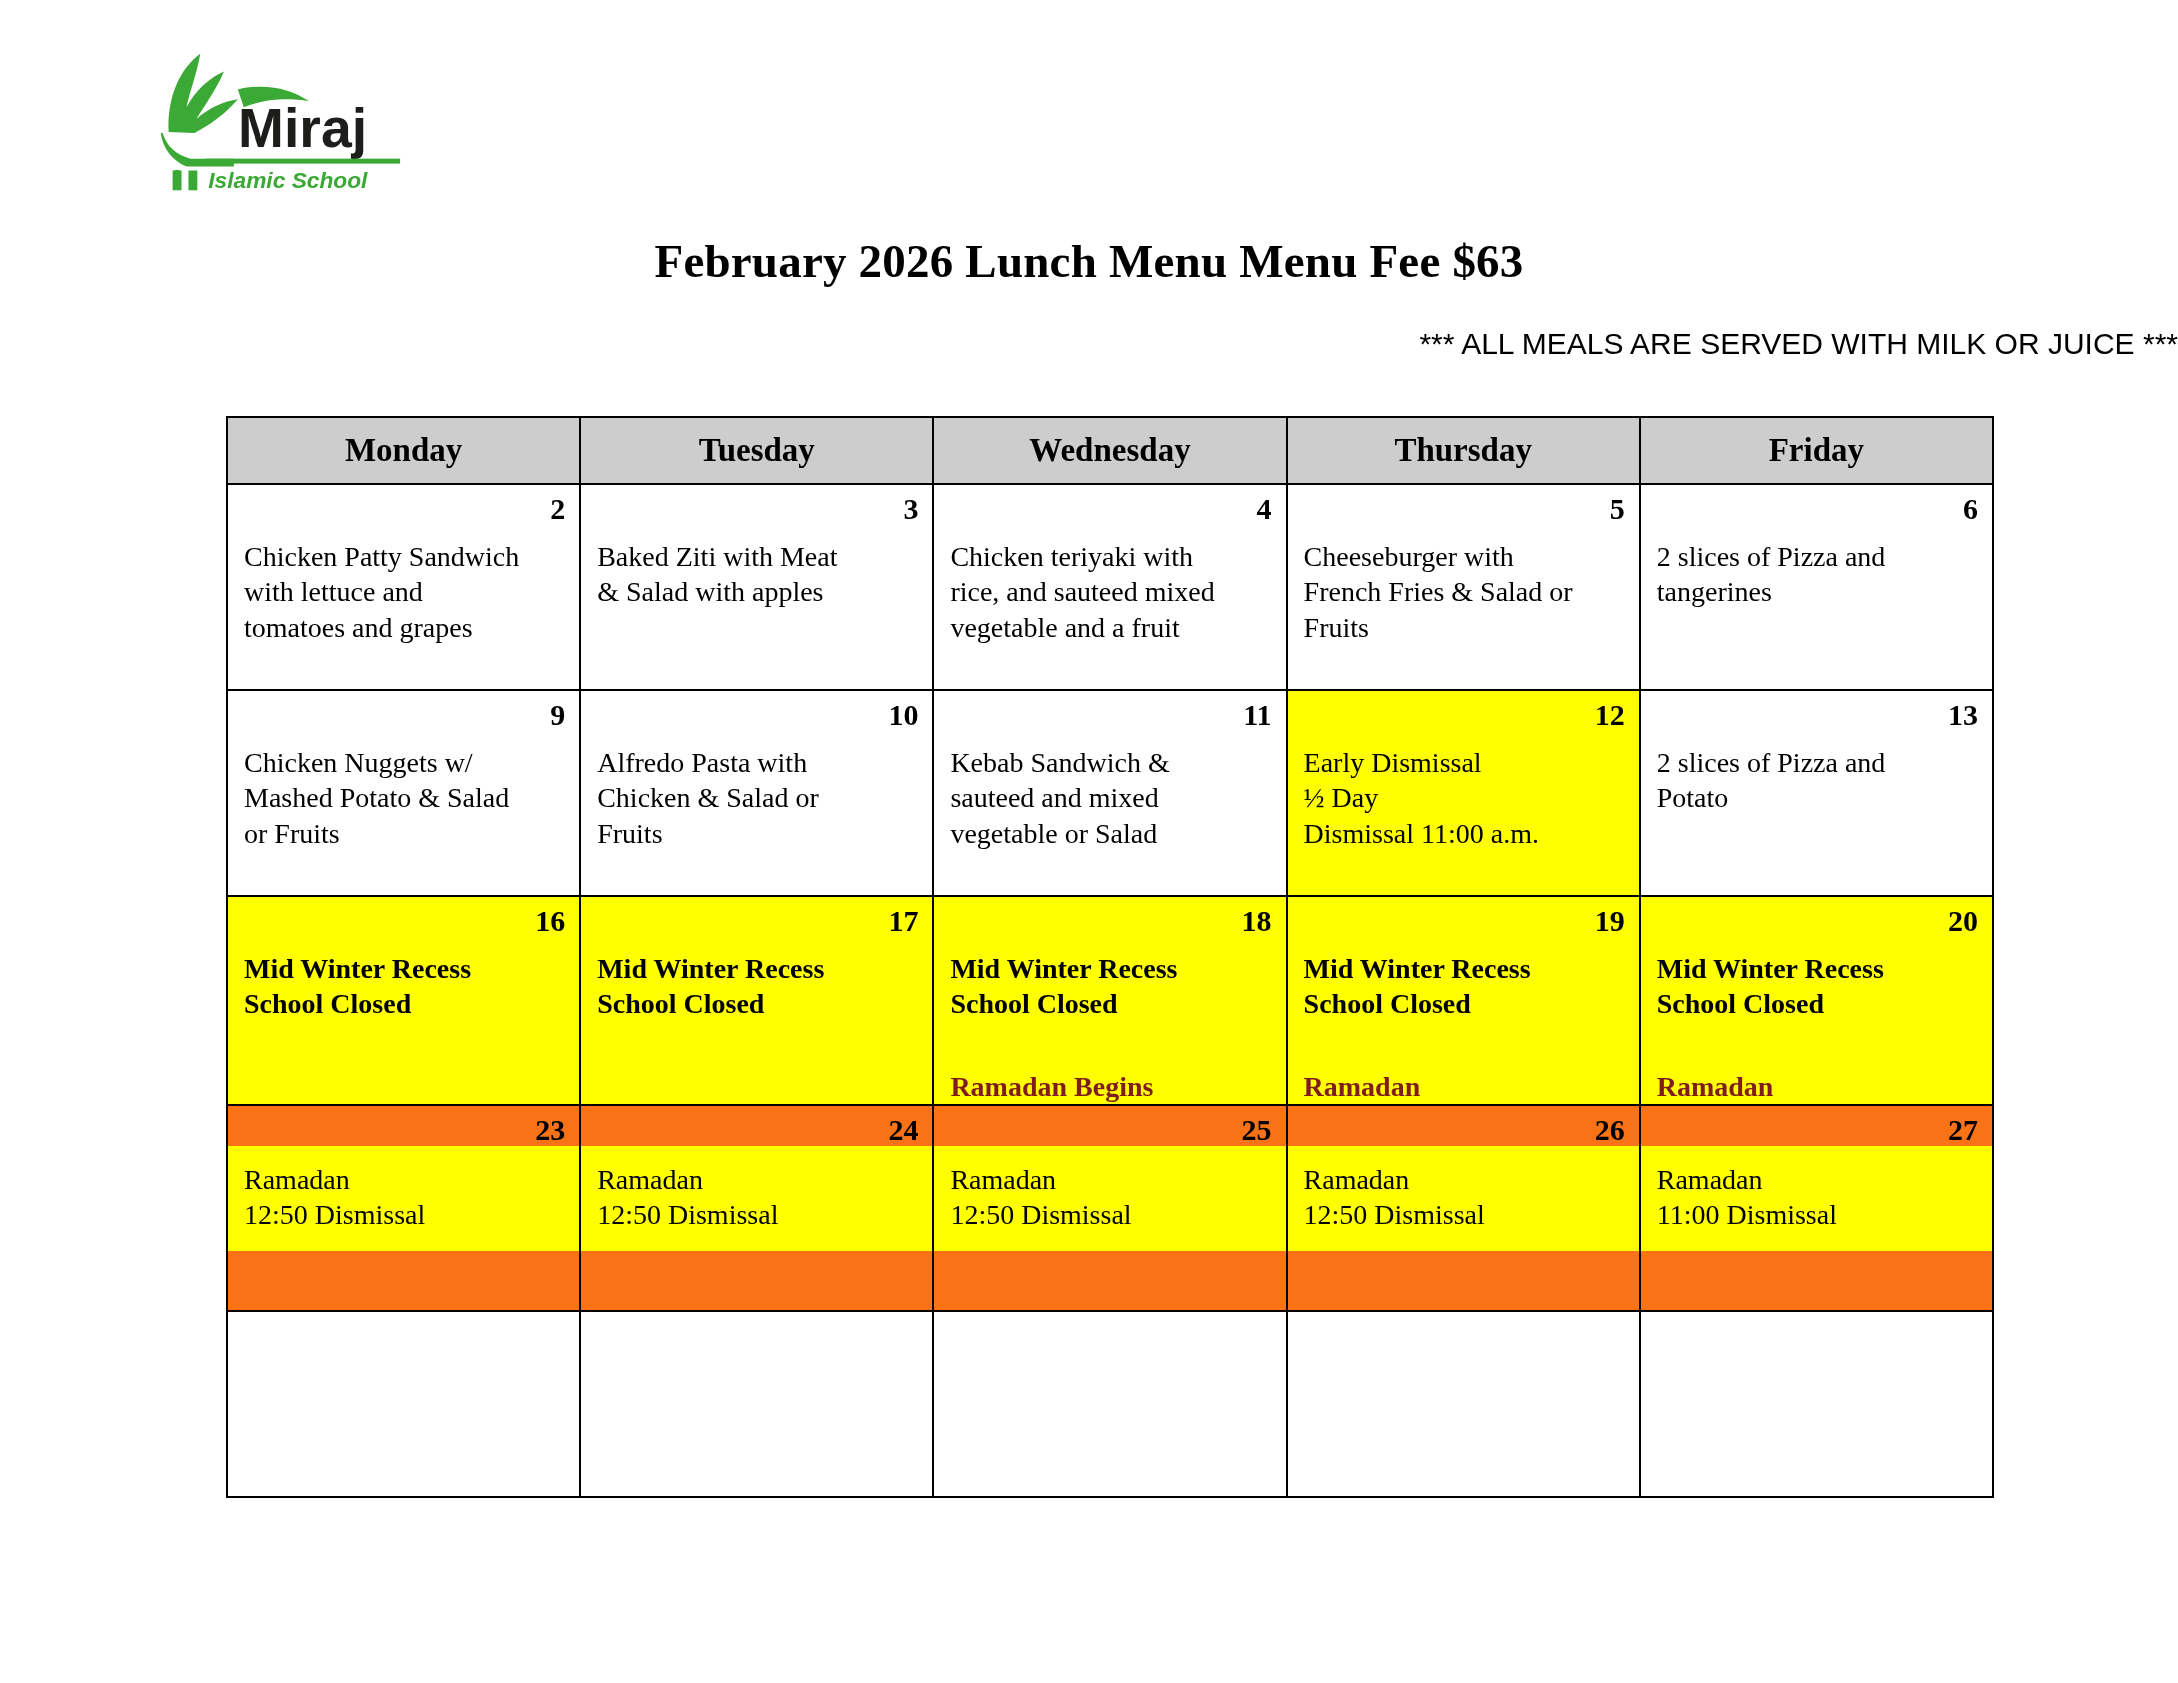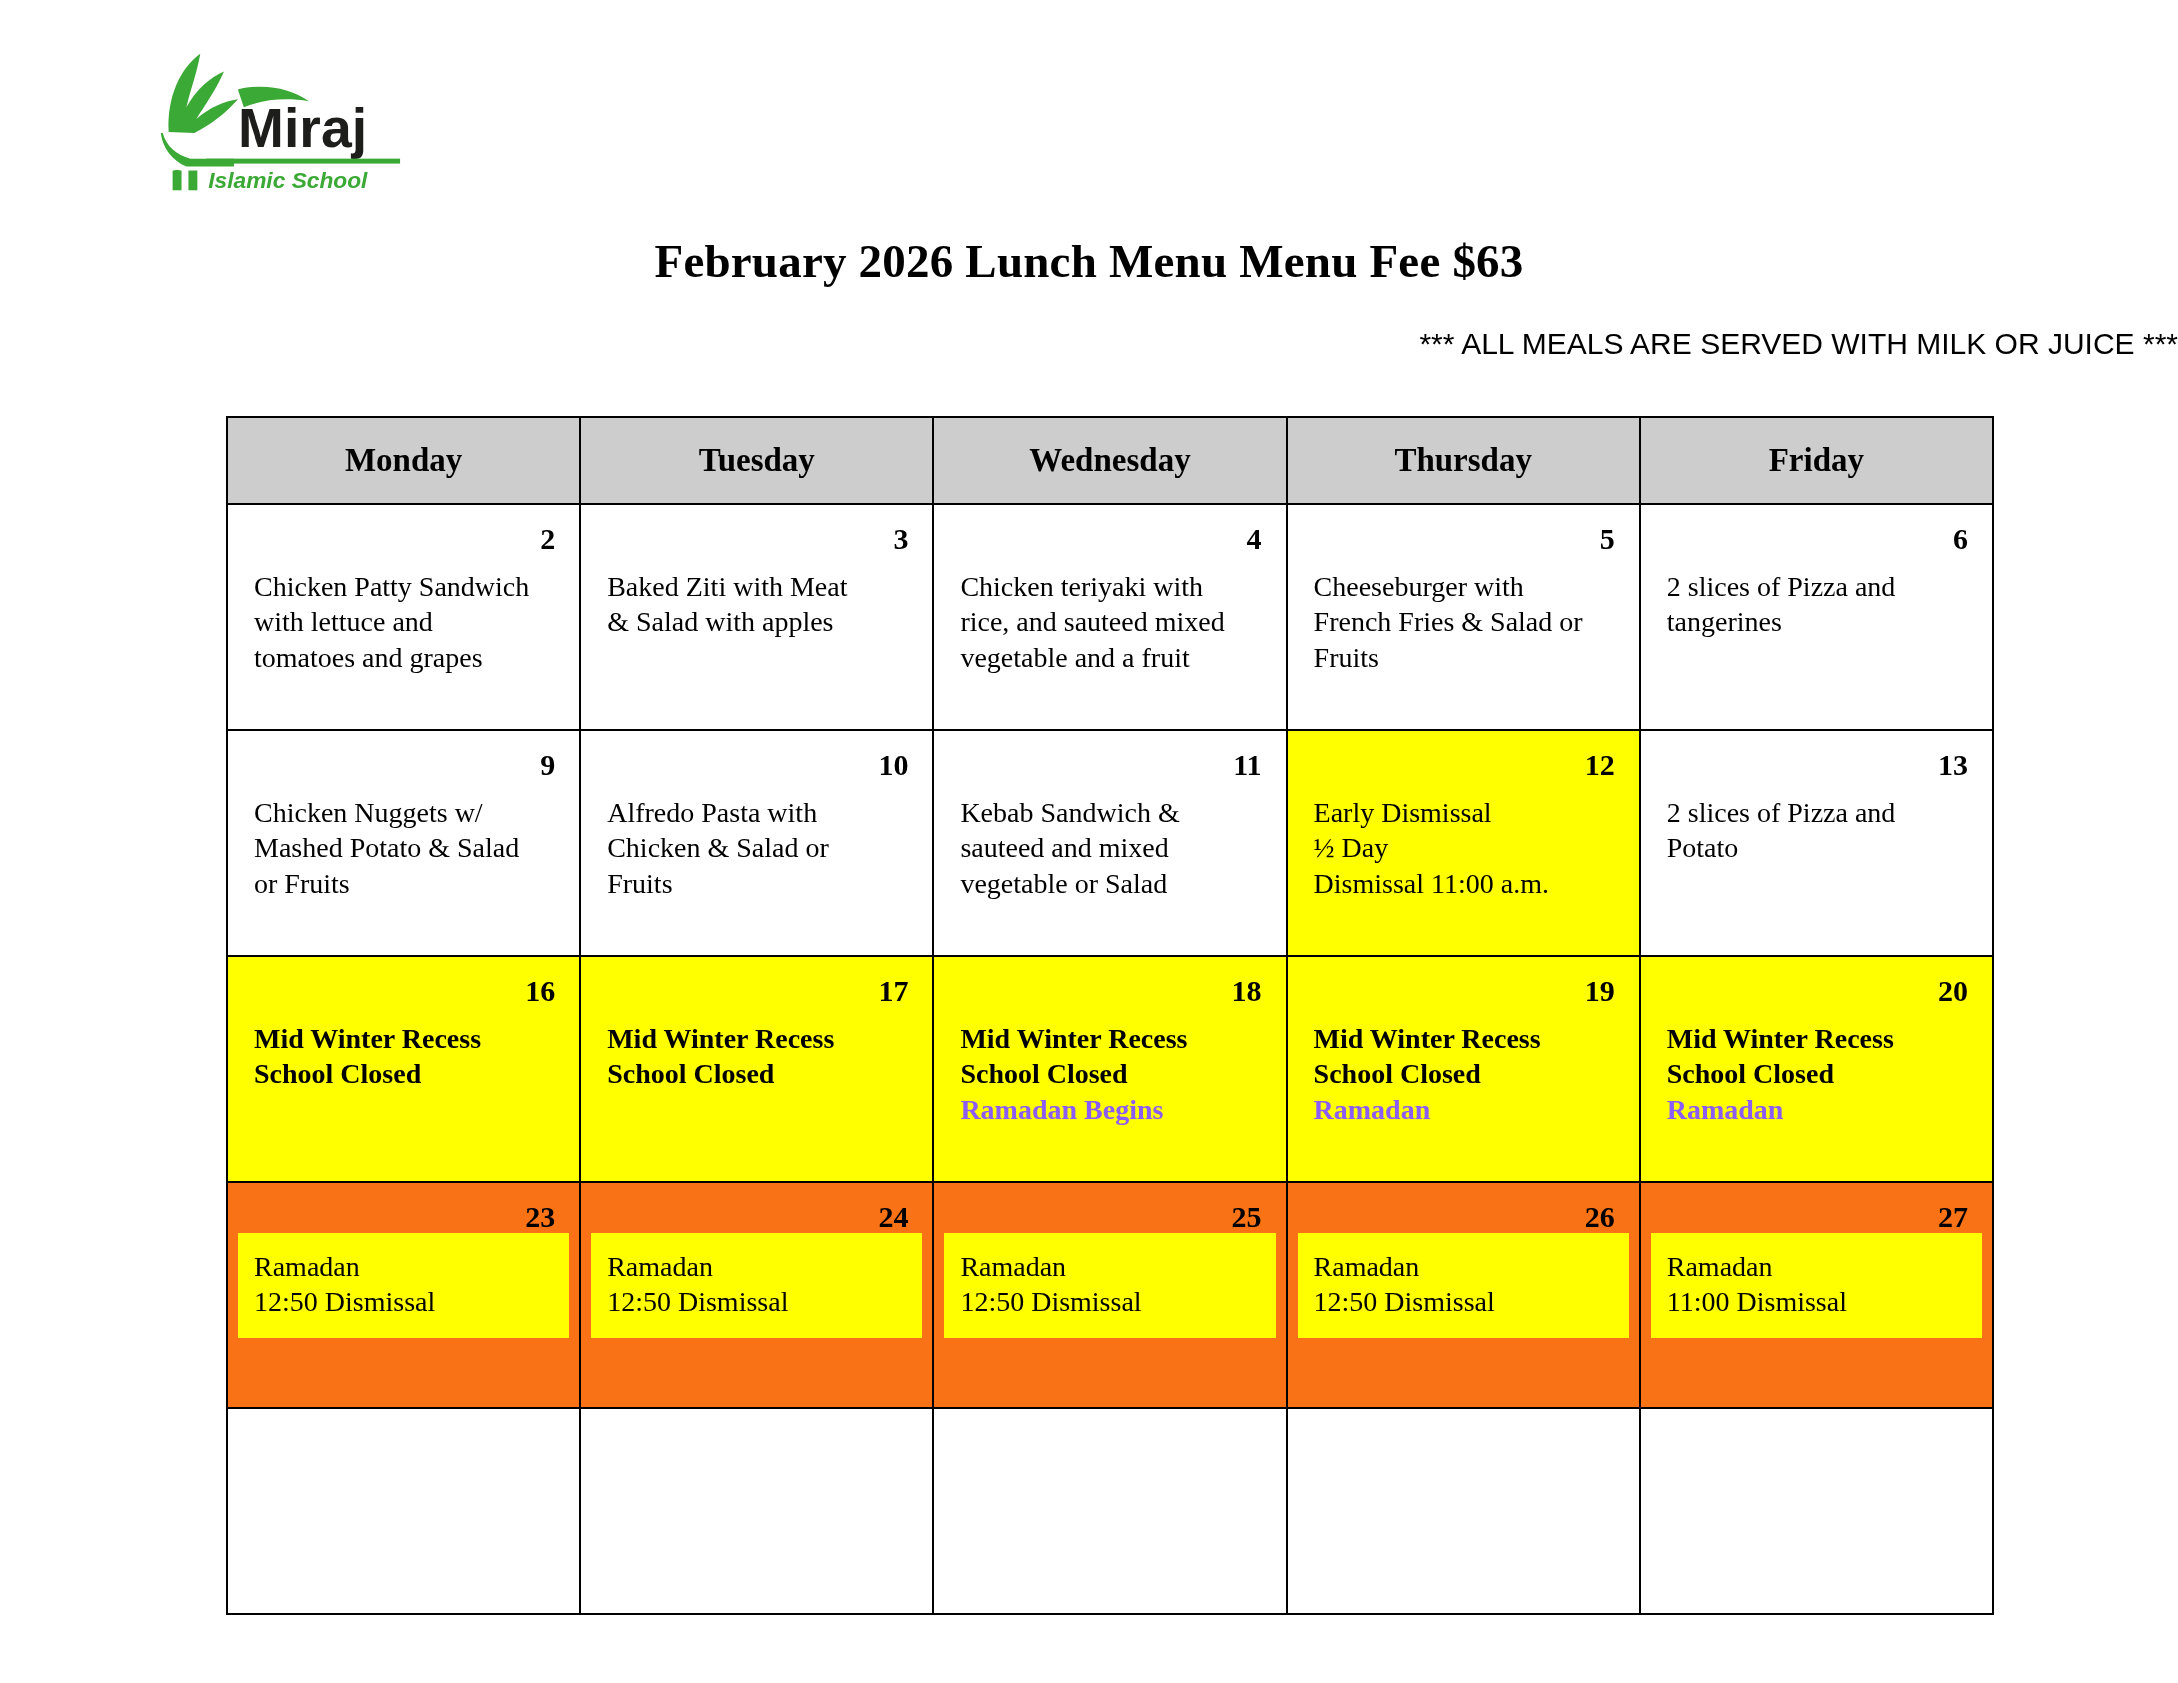--- a/index.html
+++ b/index.html
@@ -52,21 +52,21 @@
   .calendar {
     position: absolute;
     left: 226px;
     top: 416px;
     width: 1768px;
     border-collapse: collapse;
     table-layout: fixed;
   }
   .calendar td, .calendar th {
     border: 2.5px solid #000000;
-    padding: 10px;
+    padding: 0;
     vertical-align: top;
   }
   .calendar th {
     background: #cdcdcd;
     height: 65px;
     font-size: 33px;
     font-weight: bold;
     text-align: center;
     vertical-align: middle;
   }
@@ -85,21 +85,21 @@
     text-align: left;
     font-size: 28px;
     line-height: 1.27;
     padding: 14px 16px 0 16px;
   }
   .day-body .ln { display: block; }
 
   
   .fill-yellow { background: #ffff00; }
   .bold { font-weight: bold; }
-  .red { color: #8b5cf6; font-weight: bold; }
+  .red { color: #7f1d1d; font-weight: bold; margin-top: 47px; }
 
   
   .cell-split { background: #f97316; }
   .cell-split .day-body-wrap {
     background: #ffff00;
   }
   .cell-split .day-body { padding-top: 16px; padding-bottom: 18px; }
   .empty-row .day-cell { height: 184px; }
 </style>
 </head>

